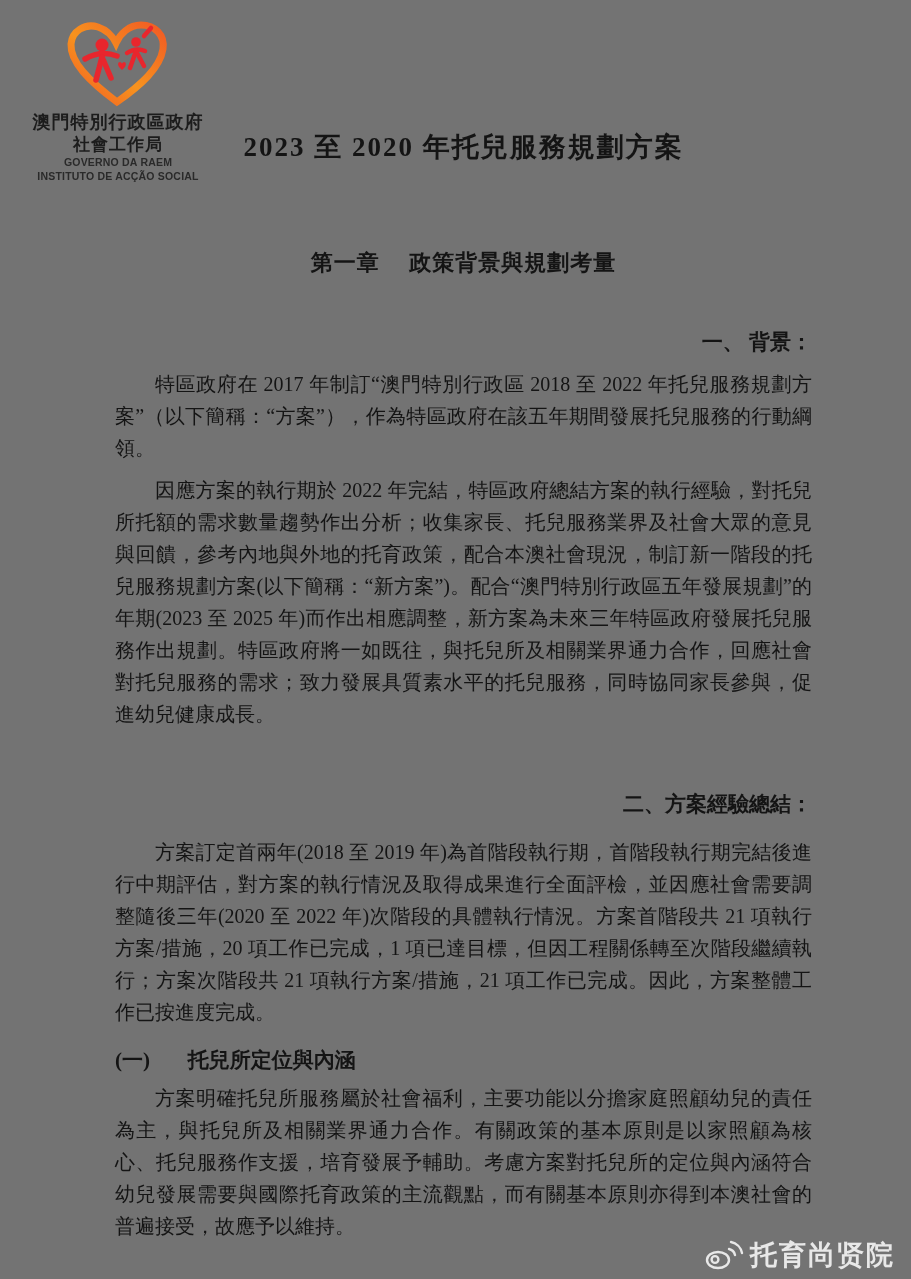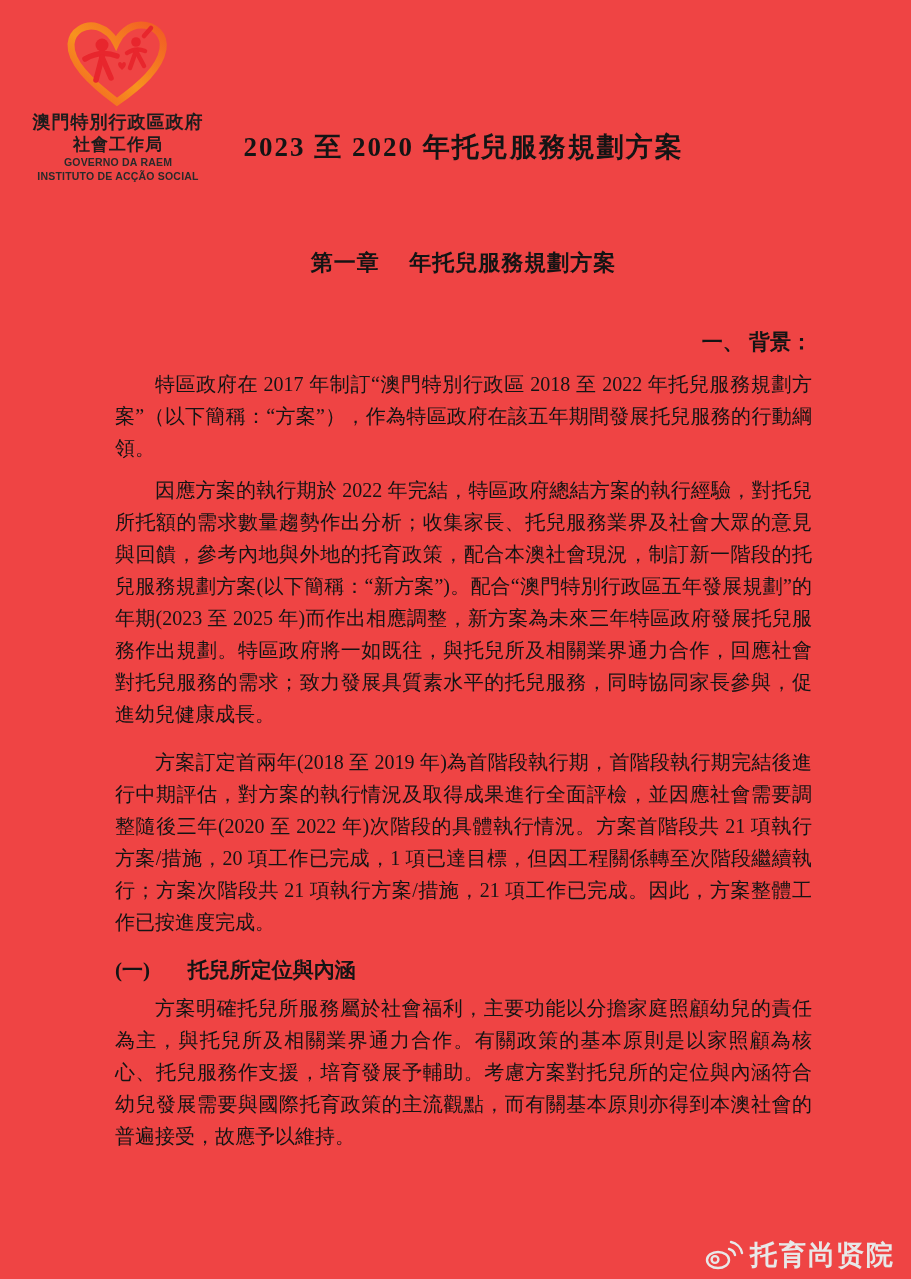--- a/index.html
+++ b/index.html
@@ -1,17 +1,17 @@
 <!DOCTYPE html>
 <html><head>
 <meta charset="utf-8">
 <style>
   html,body{margin:0;padding:0;background:#ffffff;}
   .page{
-    position:relative;width:911px;height:1279px;background:#ef4444;overflow:hidden;
+    position:relative;width:911px;height:1279px;background:#737373;overflow:hidden;
     font-family:"Liberation Serif","DejaVu Serif",serif;color:#141414;
   }
   
   .logo-block{position:absolute;top:18px;left:28px;width:180px;text-align:center;}
   .heart-svg{display:block;margin:0 auto 3px auto;}
   .org-zh1{font-family:"Liberation Sans","DejaVu Sans",sans-serif;font-weight:bold;
            font-size:18px;line-height:23px;letter-spacing:1px;color:#1c1c1c;}
   .org-zh2{font-family:Liberation Sans, sans-serif;font-weight:bold;
            font-size:17px;line-height:22px;letter-spacing:1px;color:#1c1c1c;}
   .org-pt{font-family:"Liberation Sans","DejaVu Sans",sans-serif;font-weight:bold;
@@ -68,30 +68,31 @@
     <div class="org-zh1">澳門特別行政區政府</div>
     <div class="org-zh2">社會工作局</div>
     <div class="org-pt">GOVERNO DA RAEM</div>
     <div class="org-pt">INSTITUTO DE ACÇÃO SOCIAL</div>
   </div>
 
   <div class="title-block">
     <div>2023 至 2020 年托兒服務規劃方案</div>
   </div>
 
-  <div class="chapter-heading">第一章　 年托兒服務規劃方案</div>
+  <div class="chapter-heading">第一章　 政策背景與規劃考量</div>
 
   <div class="content">
 
     <div class="section-heading">一、 背景：</div>
 
     <p class="para p1">特區政府在 2017 年制訂“澳門特別行政區 2018 至 2022 年托兒服務規劃方案”（以下簡稱：“方案”），作為特區政府在該五年期間發展托兒服務的行動綱領。</p>
 
     <p class="para">因應方案的執行期於 2022 年完結，特區政府總結方案的執行經驗，對托兒所托額的需求數量趨勢作出分析；收集家長、托兒服務業界及社會大眾的意見與回饋，參考內地與外地的托育政策，配合本澳社會現況，制訂新一階段的托兒服務規劃方案(以下簡稱：“新方案”)。配合“澳門特別行政區五年發展規劃”的年期(2023 至 2025 年)而作出相應調整，新方案為未來三年特區政府發展托兒服務作出規劃。特區政府將一如既往，與托兒所及相關業界通力合作，回應社會對托兒服務的需求；致力發展具質素水平的托兒服務，同時協同家長參與，促進幼兒健康成長。</p>
 
+    <div class="section-heading sec2">二、方案經驗總結：</div>
 
     <p class="para p3">方案訂定首兩年(2018 至 2019 年)為首階段執行期，首階段執行期完結後進行中期評估，對方案的執行情況及取得成果進行全面評檢，並因應社會需要調整隨後三年(2020 至 2022 年)次階段的具體執行情況。方案首階段共 21 項執行方案/措施，20 項工作已完成，1 項已達目標，但因工程關係轉至次階段繼續執行；方案次階段共 21 項執行方案/措施，21 項工作已完成。因此，方案整體工作已按進度完成。</p>
 
     <div class="subsection-heading">
       <span>(一)</span><span class="sub-title">托兒所定位與內涵</span>
     </div>
 
     <p class="para p4">方案明確托兒所服務屬於社會福利，主要功能以分擔家庭照顧幼兒的責任為主，與托兒所及相關業界通力合作。有關政策的基本原則是以家照顧為核心、托兒服務作支援，培育發展予輔助。考慮方案對托兒所的定位與內涵符合幼兒發展需要與國際托育政策的主流觀點，而有關基本原則亦得到本澳社會的普遍接受，故應予以維持。</p>
 
   </div>

